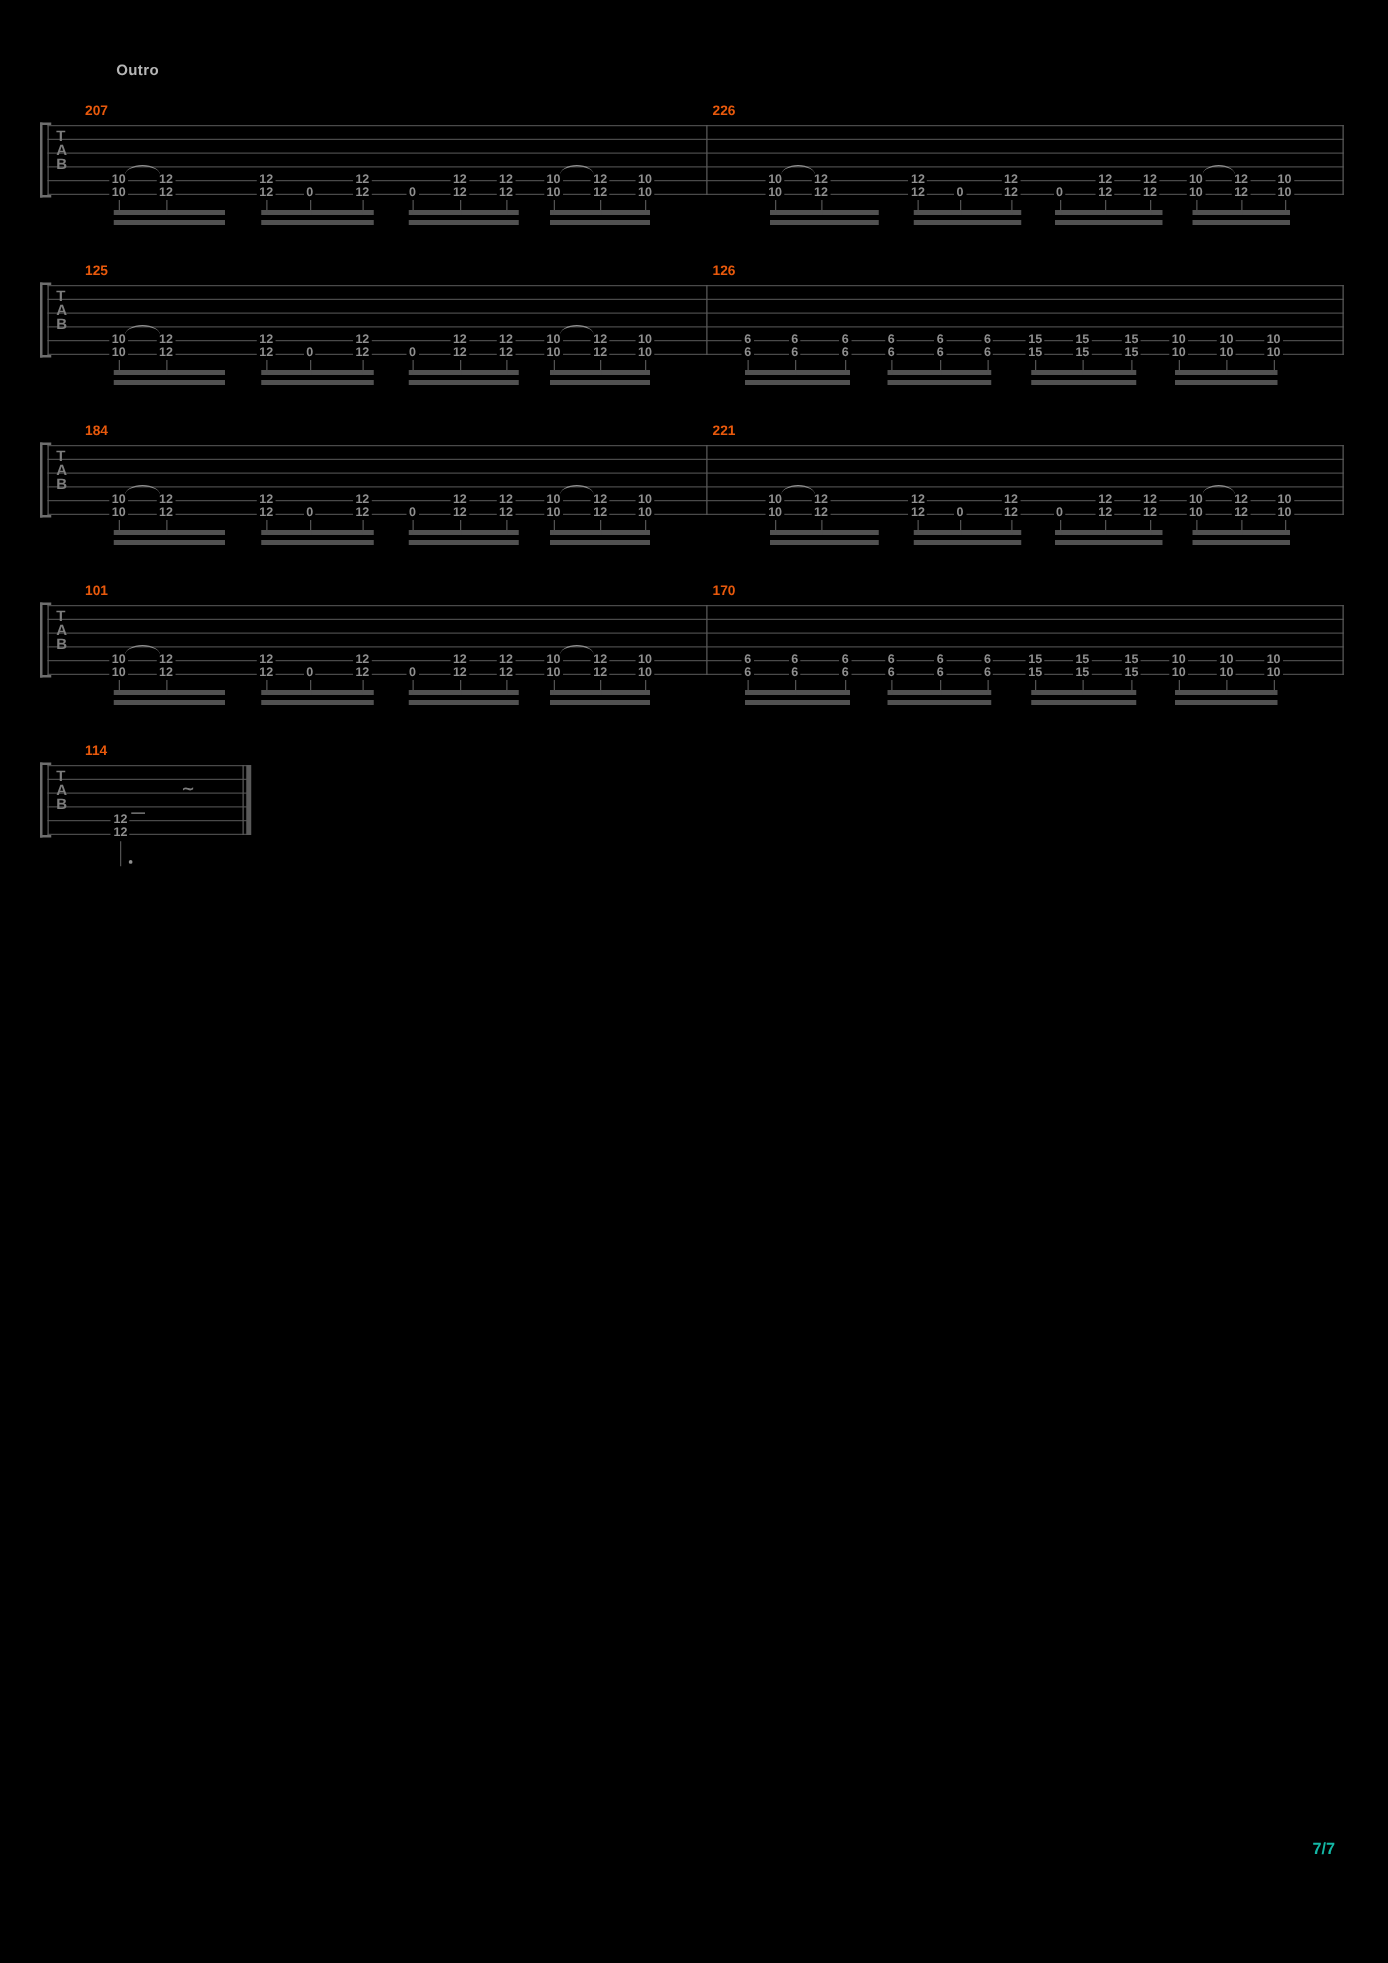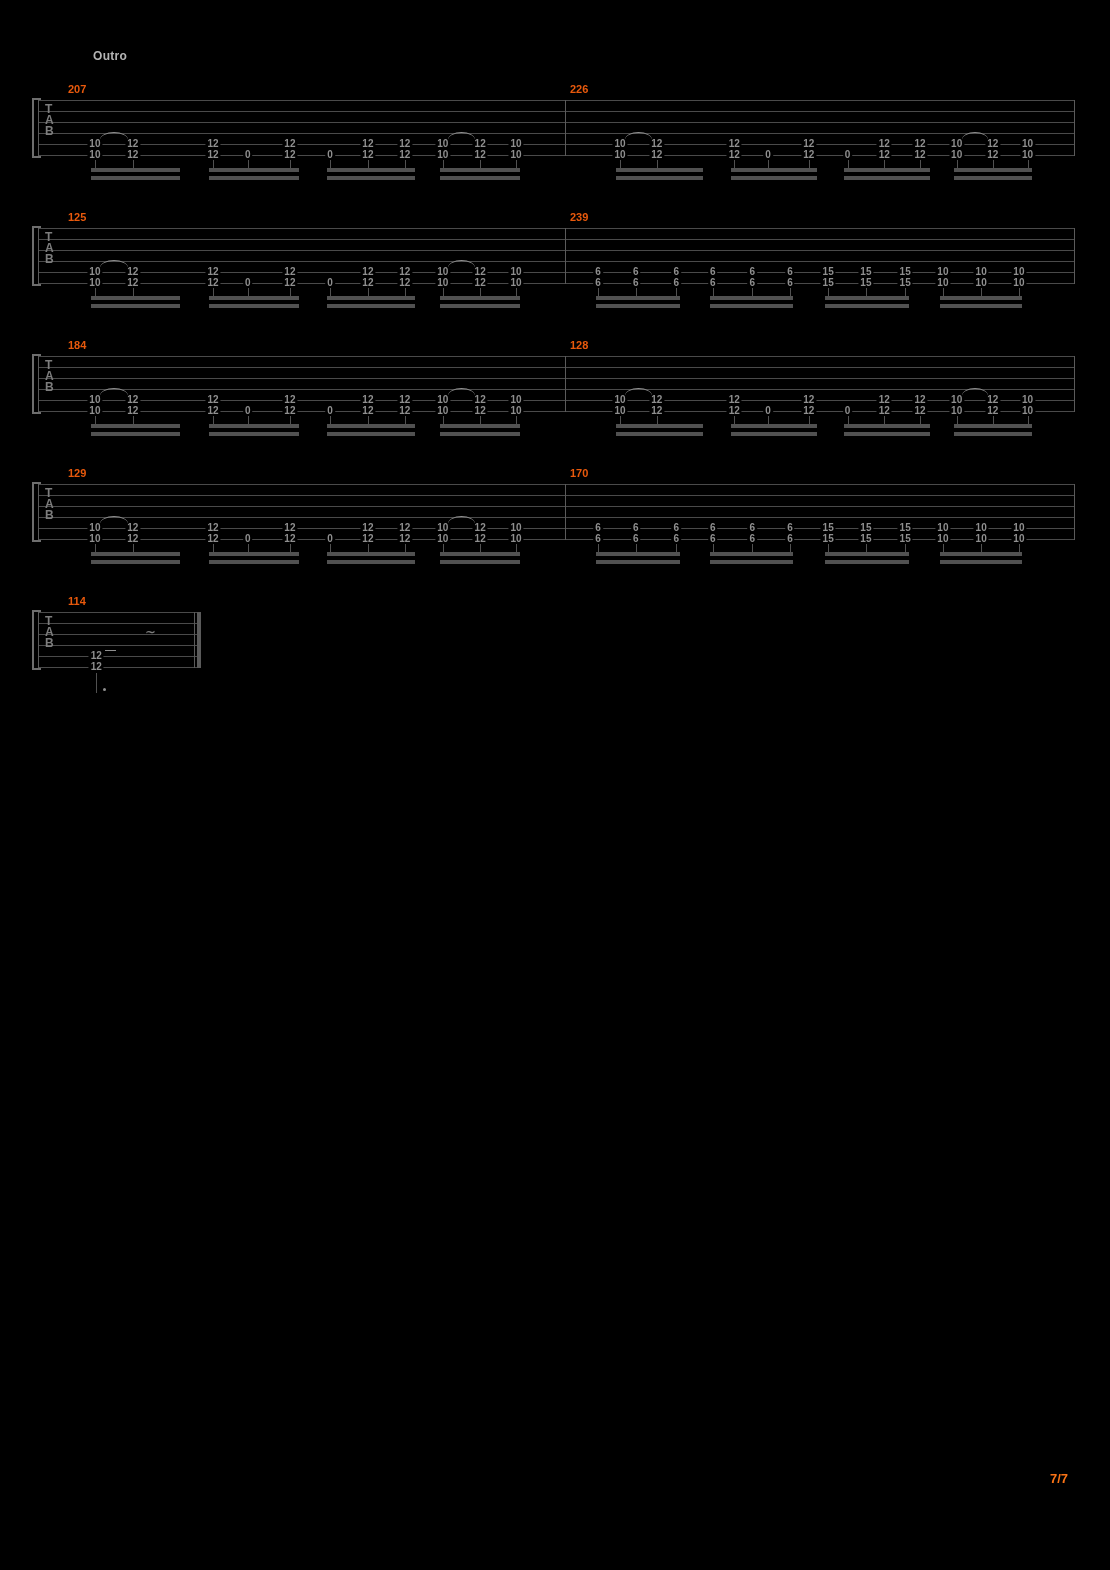--- a/index.html
+++ b/index.html
@@ -34,21 +34,21 @@
     top: 49px;
     font: 700 12px "Liberation Sans", sans-serif;
     color: #b5b5b5;
     letter-spacing: 0.3px;
   }
   .page-indicator {
     position: absolute;
     right: 42px;
     top: 1471px;
     font: 700 13px "Liberation Sans", sans-serif;
-    color: #f97316;
+    color: #14b8a6;
   }
 </style>
 </head>
 <body>
 
 <div class="section-label">Outro</div>
 
 <div id="sheet">
     <div style="position: absolute; left: 32px; top: 98px; width: 2px; height: 60px; background: rgb(110, 110, 110);"></div>
     <div style="position: absolute; left: 32px; top: 98px; width: 9px; height: 2px; background: rgb(110, 110, 110);"></div>
@@ -199,21 +199,21 @@
     <div style="position: absolute; left: 326.796px; top: 296px; width: 88.009px; height: 4px; background: rgb(81, 81, 81);"></div>
     <div style="position: absolute; left: 326.796px; top: 304px; width: 88.009px; height: 4px; background: rgb(81, 81, 81);"></div>
     <div style="position: absolute; left: 329.958px; top: 288px; width: 1px; height: 12px; background: rgb(81, 81, 81);"></div>
     <div style="position: absolute; left: 367.902px; top: 288px; width: 1px; height: 12px; background: rgb(81, 81, 81);"></div>
     <div style="position: absolute; left: 404.792px; top: 288px; width: 1px; height: 12px; background: rgb(81, 81, 81);"></div>
     <div style="position: absolute; left: 439.574px; top: 296px; width: 80.631px; height: 4px; background: rgb(81, 81, 81);"></div>
     <div style="position: absolute; left: 439.574px; top: 304px; width: 80.631px; height: 4px; background: rgb(81, 81, 81);"></div>
     <div style="position: absolute; left: 442.736px; top: 288px; width: 1px; height: 12px; background: rgb(81, 81, 81);"></div>
     <div style="position: absolute; left: 480.153px; top: 288px; width: 1px; height: 12px; background: rgb(81, 81, 81);"></div>
     <div style="position: absolute; left: 515.989px; top: 288px; width: 1px; height: 12px; background: rgb(81, 81, 81);"></div>
-    <div style="position: absolute; left: 570px; top: 211px; color: rgb(232, 89, 12); font: 700 11px &quot;Liberation Sans&quot;, sans-serif;">239</div>
+    <div style="position: absolute; left: 570px; top: 211px; color: rgb(232, 89, 12); font: 700 11px &quot;Liberation Sans&quot;, sans-serif;">126</div>
     <div class="fret" style="position: absolute; left: 598.15px; top: 272px; color: rgb(143, 143, 143);">6</div>
     <div class="fret" style="position: absolute; left: 598.15px; top: 283px; color: rgb(143, 143, 143);">6</div>
     <div class="fret" style="position: absolute; left: 635.89px; top: 272px; color: rgb(143, 143, 143);">6</div>
     <div class="fret" style="position: absolute; left: 635.89px; top: 283px; color: rgb(143, 143, 143);">6</div>
     <div class="fret" style="position: absolute; left: 676.18px; top: 272px; color: rgb(143, 143, 143);">6</div>
     <div class="fret" style="position: absolute; left: 676.18px; top: 283px; color: rgb(143, 143, 143);">6</div>
     <div class="fret" style="position: absolute; left: 712.9px; top: 272px; color: rgb(143, 143, 143);">6</div>
     <div class="fret" style="position: absolute; left: 712.9px; top: 283px; color: rgb(143, 143, 143);">6</div>
     <div class="fret" style="position: absolute; left: 752.17px; top: 272px; color: rgb(143, 143, 143);">6</div>
     <div class="fret" style="position: absolute; left: 752.17px; top: 283px; color: rgb(143, 143, 143);">6</div>
@@ -301,21 +301,21 @@
     <div style="position: absolute; left: 326.796px; top: 424px; width: 88.009px; height: 4px; background: rgb(81, 81, 81);"></div>
     <div style="position: absolute; left: 326.796px; top: 432px; width: 88.009px; height: 4px; background: rgb(81, 81, 81);"></div>
     <div style="position: absolute; left: 329.958px; top: 416px; width: 1px; height: 12px; background: rgb(81, 81, 81);"></div>
     <div style="position: absolute; left: 367.902px; top: 416px; width: 1px; height: 12px; background: rgb(81, 81, 81);"></div>
     <div style="position: absolute; left: 404.792px; top: 416px; width: 1px; height: 12px; background: rgb(81, 81, 81);"></div>
     <div style="position: absolute; left: 439.574px; top: 424px; width: 80.631px; height: 4px; background: rgb(81, 81, 81);"></div>
     <div style="position: absolute; left: 439.574px; top: 432px; width: 80.631px; height: 4px; background: rgb(81, 81, 81);"></div>
     <div style="position: absolute; left: 442.736px; top: 416px; width: 1px; height: 12px; background: rgb(81, 81, 81);"></div>
     <div style="position: absolute; left: 480.153px; top: 416px; width: 1px; height: 12px; background: rgb(81, 81, 81);"></div>
     <div style="position: absolute; left: 515.989px; top: 416px; width: 1px; height: 12px; background: rgb(81, 81, 81);"></div>
-    <div style="position: absolute; left: 570px; top: 339px; color: rgb(232, 89, 12); font: 700 11px &quot;Liberation Sans&quot;, sans-serif;">128</div>
+    <div style="position: absolute; left: 570px; top: 339px; color: rgb(232, 89, 12); font: 700 11px &quot;Liberation Sans&quot;, sans-serif;">221</div>
     <div class="fret" style="position: absolute; left: 620.08px; top: 400px; color: rgb(143, 143, 143);">10</div>
     <div class="fret" style="position: absolute; left: 620.08px; top: 411px; color: rgb(143, 143, 143);">10</div>
     <div style="position: absolute; left: 625.08px; top: 388px; width: 26.72px; height: 7px; border-top: 1px solid rgb(143, 143, 143); border-radius: 50% 50% 0px 0px / 100% 100% 0px 0px;"></div>
     <div class="fret" style="position: absolute; left: 656.8px; top: 400px; color: rgb(143, 143, 143);">12</div>
     <div class="fret" style="position: absolute; left: 656.8px; top: 411px; color: rgb(143, 143, 143);">12</div>
     <div class="fret" style="position: absolute; left: 734.32px; top: 400px; color: rgb(143, 143, 143);">12</div>
     <div class="fret" style="position: absolute; left: 734.32px; top: 411px; color: rgb(143, 143, 143);">12</div>
     <div class="fret" style="position: absolute; left: 767.98px; top: 411px; color: rgb(143, 143, 143);">0</div>
     <div class="fret" style="position: absolute; left: 808.78px; top: 400px; color: rgb(143, 143, 143);">12</div>
     <div class="fret" style="position: absolute; left: 808.78px; top: 411px; color: rgb(143, 143, 143);">12</div>
@@ -358,21 +358,21 @@
     <div style="position: absolute; left: 38px; top: 506px; width: 1037px; height: 1px; background: rgb(74, 74, 74);"></div>
     <div style="position: absolute; left: 38px; top: 517px; width: 1037px; height: 1px; background: rgb(74, 74, 74);"></div>
     <div style="position: absolute; left: 38px; top: 528px; width: 1037px; height: 1px; background: rgb(74, 74, 74);"></div>
     <div style="position: absolute; left: 38px; top: 539px; width: 1037px; height: 1px; background: rgb(74, 74, 74);"></div>
     <div style="position: absolute; left: 45px; top: 487px; color: rgb(125, 125, 125); font: 700 12px / 12px &quot;Liberation Sans&quot;, sans-serif;">T</div>
     <div style="position: absolute; left: 45px; top: 498px; color: rgb(125, 125, 125); font: 700 12px / 12px &quot;Liberation Sans&quot;, sans-serif;">A</div>
     <div style="position: absolute; left: 45px; top: 509px; color: rgb(125, 125, 125); font: 700 12px / 12px &quot;Liberation Sans&quot;, sans-serif;">B</div>
     <div style="position: absolute; left: 38px; top: 484px; width: 1px; height: 56px; background: rgb(90, 90, 90);"></div>
     <div style="position: absolute; left: 565px; top: 484px; width: 1px; height: 56px; background: rgb(90, 90, 90);"></div>
     <div style="position: absolute; left: 1074px; top: 484px; width: 1px; height: 56px; background: rgb(90, 90, 90);"></div>
-    <div style="position: absolute; left: 68px; top: 467px; color: rgb(232, 89, 12); font: 700 11px &quot;Liberation Sans&quot;, sans-serif;">129</div>
+    <div style="position: absolute; left: 68px; top: 467px; color: rgb(232, 89, 12); font: 700 11px &quot;Liberation Sans&quot;, sans-serif;">101</div>
     <div class="fret" style="position: absolute; left: 94.916px; top: 528px; color: rgb(143, 143, 143);">10</div>
     <div class="fret" style="position: absolute; left: 94.916px; top: 539px; color: rgb(143, 143, 143);">10</div>
     <div style="position: absolute; left: 99.916px; top: 516px; width: 27.944px; height: 7px; border-top: 1px solid rgb(143, 143, 143); border-radius: 50% 50% 0px 0px / 100% 100% 0px 0px;"></div>
     <div class="fret" style="position: absolute; left: 132.86px; top: 528px; color: rgb(143, 143, 143);">12</div>
     <div class="fret" style="position: absolute; left: 132.86px; top: 539px; color: rgb(143, 143, 143);">12</div>
     <div class="fret" style="position: absolute; left: 212.964px; top: 528px; color: rgb(143, 143, 143);">12</div>
     <div class="fret" style="position: absolute; left: 212.964px; top: 539px; color: rgb(143, 143, 143);">12</div>
     <div class="fret" style="position: absolute; left: 247.746px; top: 539px; color: rgb(143, 143, 143);">0</div>
     <div class="fret" style="position: absolute; left: 289.906px; top: 528px; color: rgb(143, 143, 143);">12</div>
     <div class="fret" style="position: absolute; left: 289.906px; top: 539px; color: rgb(143, 143, 143);">12</div>

